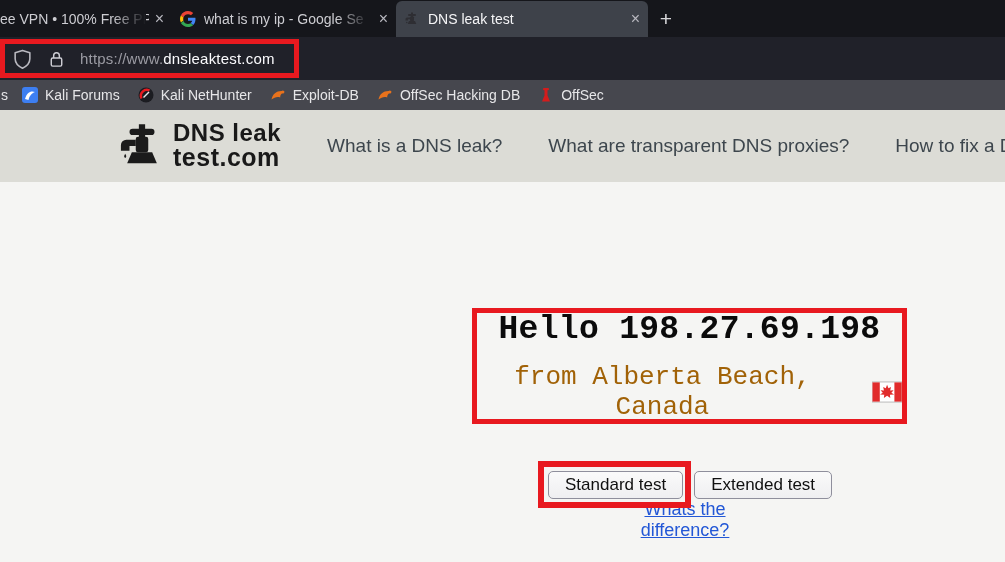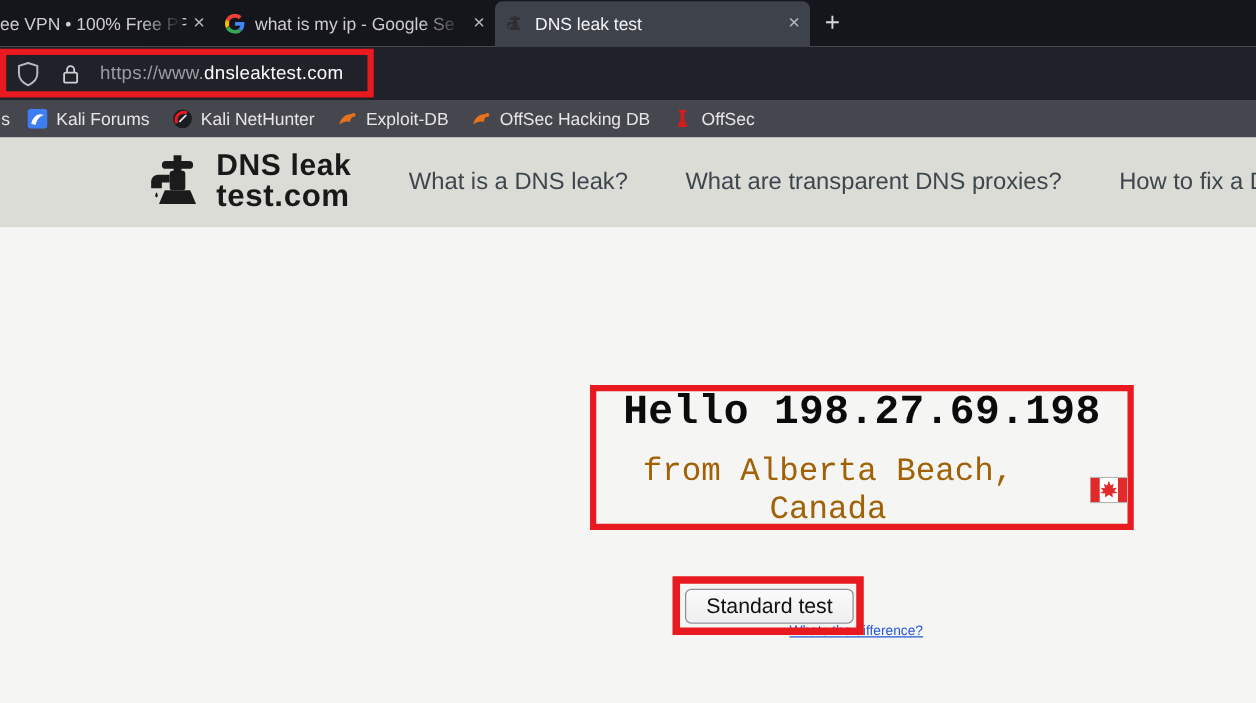--- a/index.html
+++ b/index.html
@@ -50,21 +50,21 @@
               border:5px solid #e8191f; display:flex; flex-direction:column;
               align-items:center; justify-content:center; gap:14px; text-align:center;font-family:Liberation Mono, monospace; }
   .hello-line { font-size:33px; font-weight:bold; color:#0b0b0b; letter-spacing:.3px; }
   .loc-line { font-size:26px; color:#a16207; display:flex; align-items:center; gap:24px; }
 
   .btnrow { position:absolute; left:548px; top:289px; display:flex; gap:11px; }
   .testbtn { height:28px; padding:0 16px; font-family:"Liberation Sans",sans-serif;
              font-size:17px; color:#101010; background:linear-gradient(#fafafa,#efeff1);
              border:1px solid #8f8f9c; border-radius:5px; }
   .difflink { position:absolute; left:605px; top:317px; width:160px; text-align:center;
-              font-size:11px; color:#2257d6; text-decoration:underline; }
+              font-size:18px; color:#2257d6; text-decoration:underline; }
 
   
   .anno { position:absolute; border:5px solid #e8191f; z-index:20; pointer-events:none; }
   .anno-url { left:0; top:39px; width:299px; height:39px; }
   .anno-std { left:538px; top:279px; width:153px; height:47px; border-width:6px; z-index:5; }
 </style>
 </head>
 <body>
 
 <div class="tabbar">
@@ -194,18 +194,19 @@
         <rect x="0" y="0" width="33" height="22" fill="#fff" stroke="#b5b5b5" stroke-width="1"></rect>
         <rect x="0.5" y="0.5" width="8" height="21" fill="#e12b2b"></rect>
         <rect x="24.5" y="0.5" width="8" height="21" fill="#e12b2b"></rect>
         <path fill="#e12b2b" d="M16.5 3 L18 7 L20.8 5.6 L19.9 9.4 L23.6 9 L21.2 11.8 L24.2 13.6 L19.6 14.1 L20 17.6 L16.5 15.2 L13 17.6 L13.4 14.1 L8.8 13.6 L11.8 11.8 L9.4 9 L13.1 9.4 L12.2 5.6 L15 7 Z"></path>
       </svg>
     </div>
   </div>
 
   <div class="btnrow">
     <button class="testbtn">Standard test</button>
+    <button class="testbtn">Extended test</button>
   </div>
 
   <a class="difflink" href="#">Whats the difference?</a>
 
   <div class="anno anno-std"></div>
 </div>
 
 </body></html>

